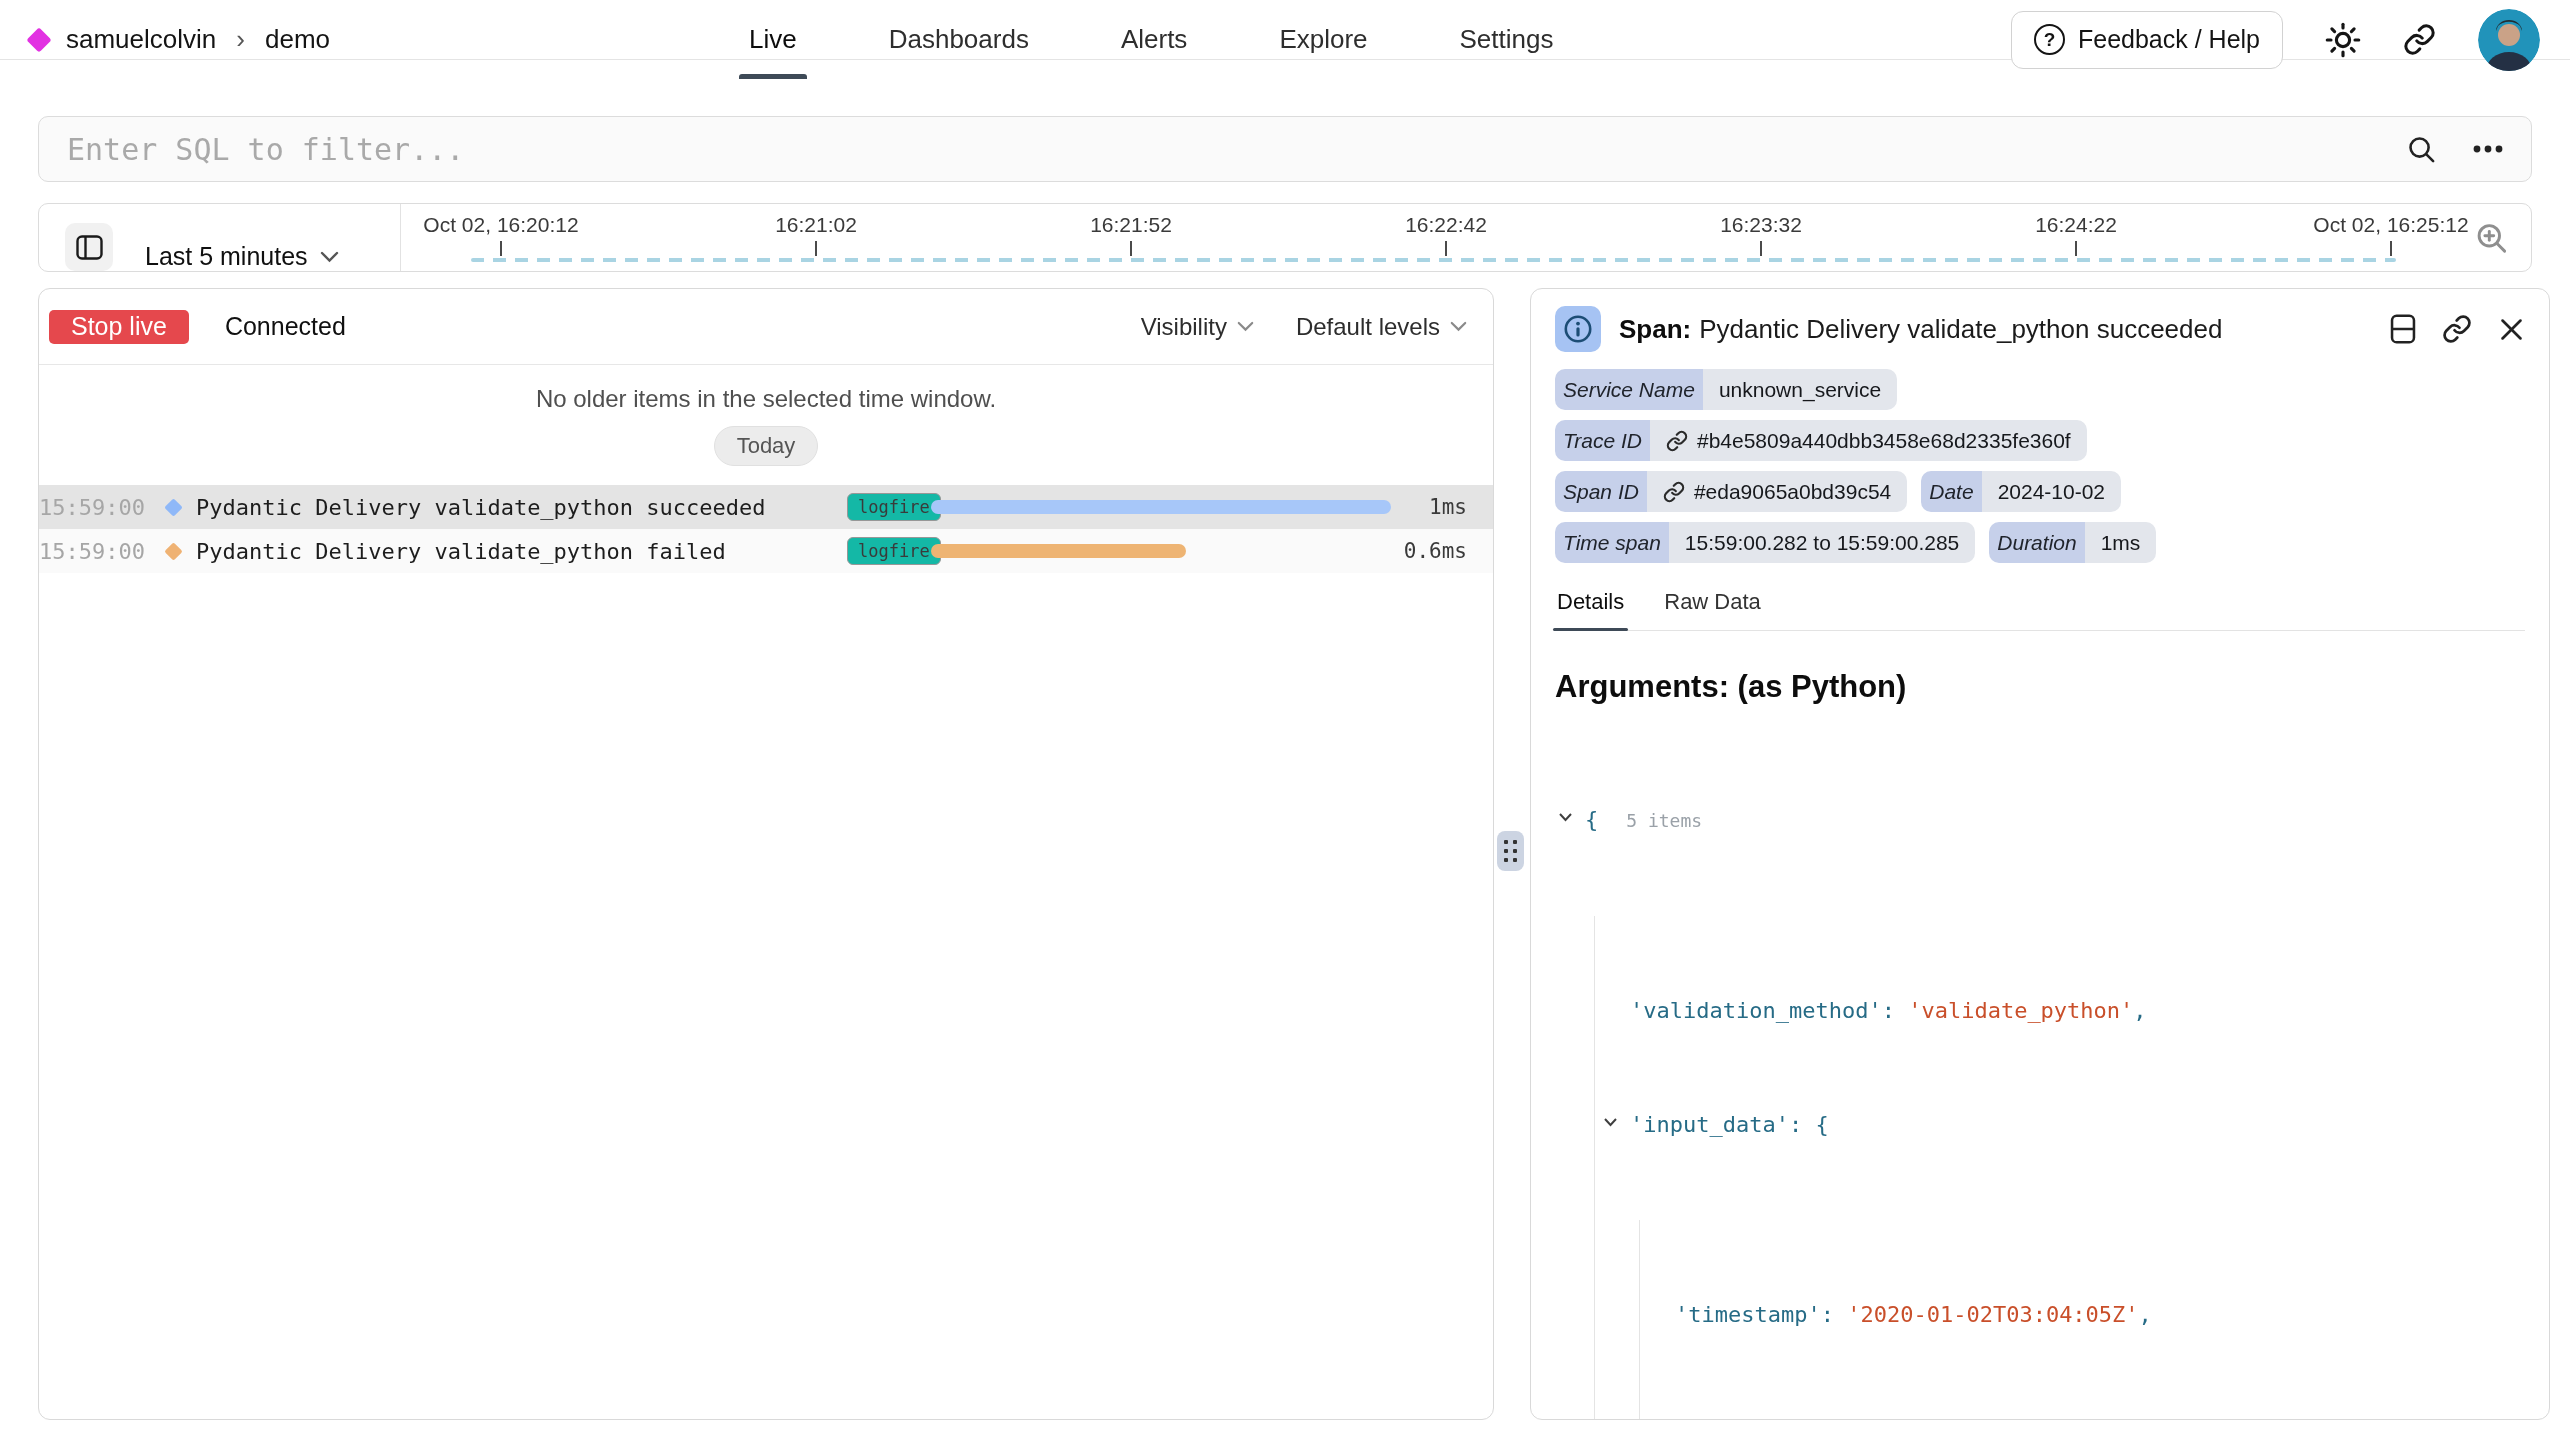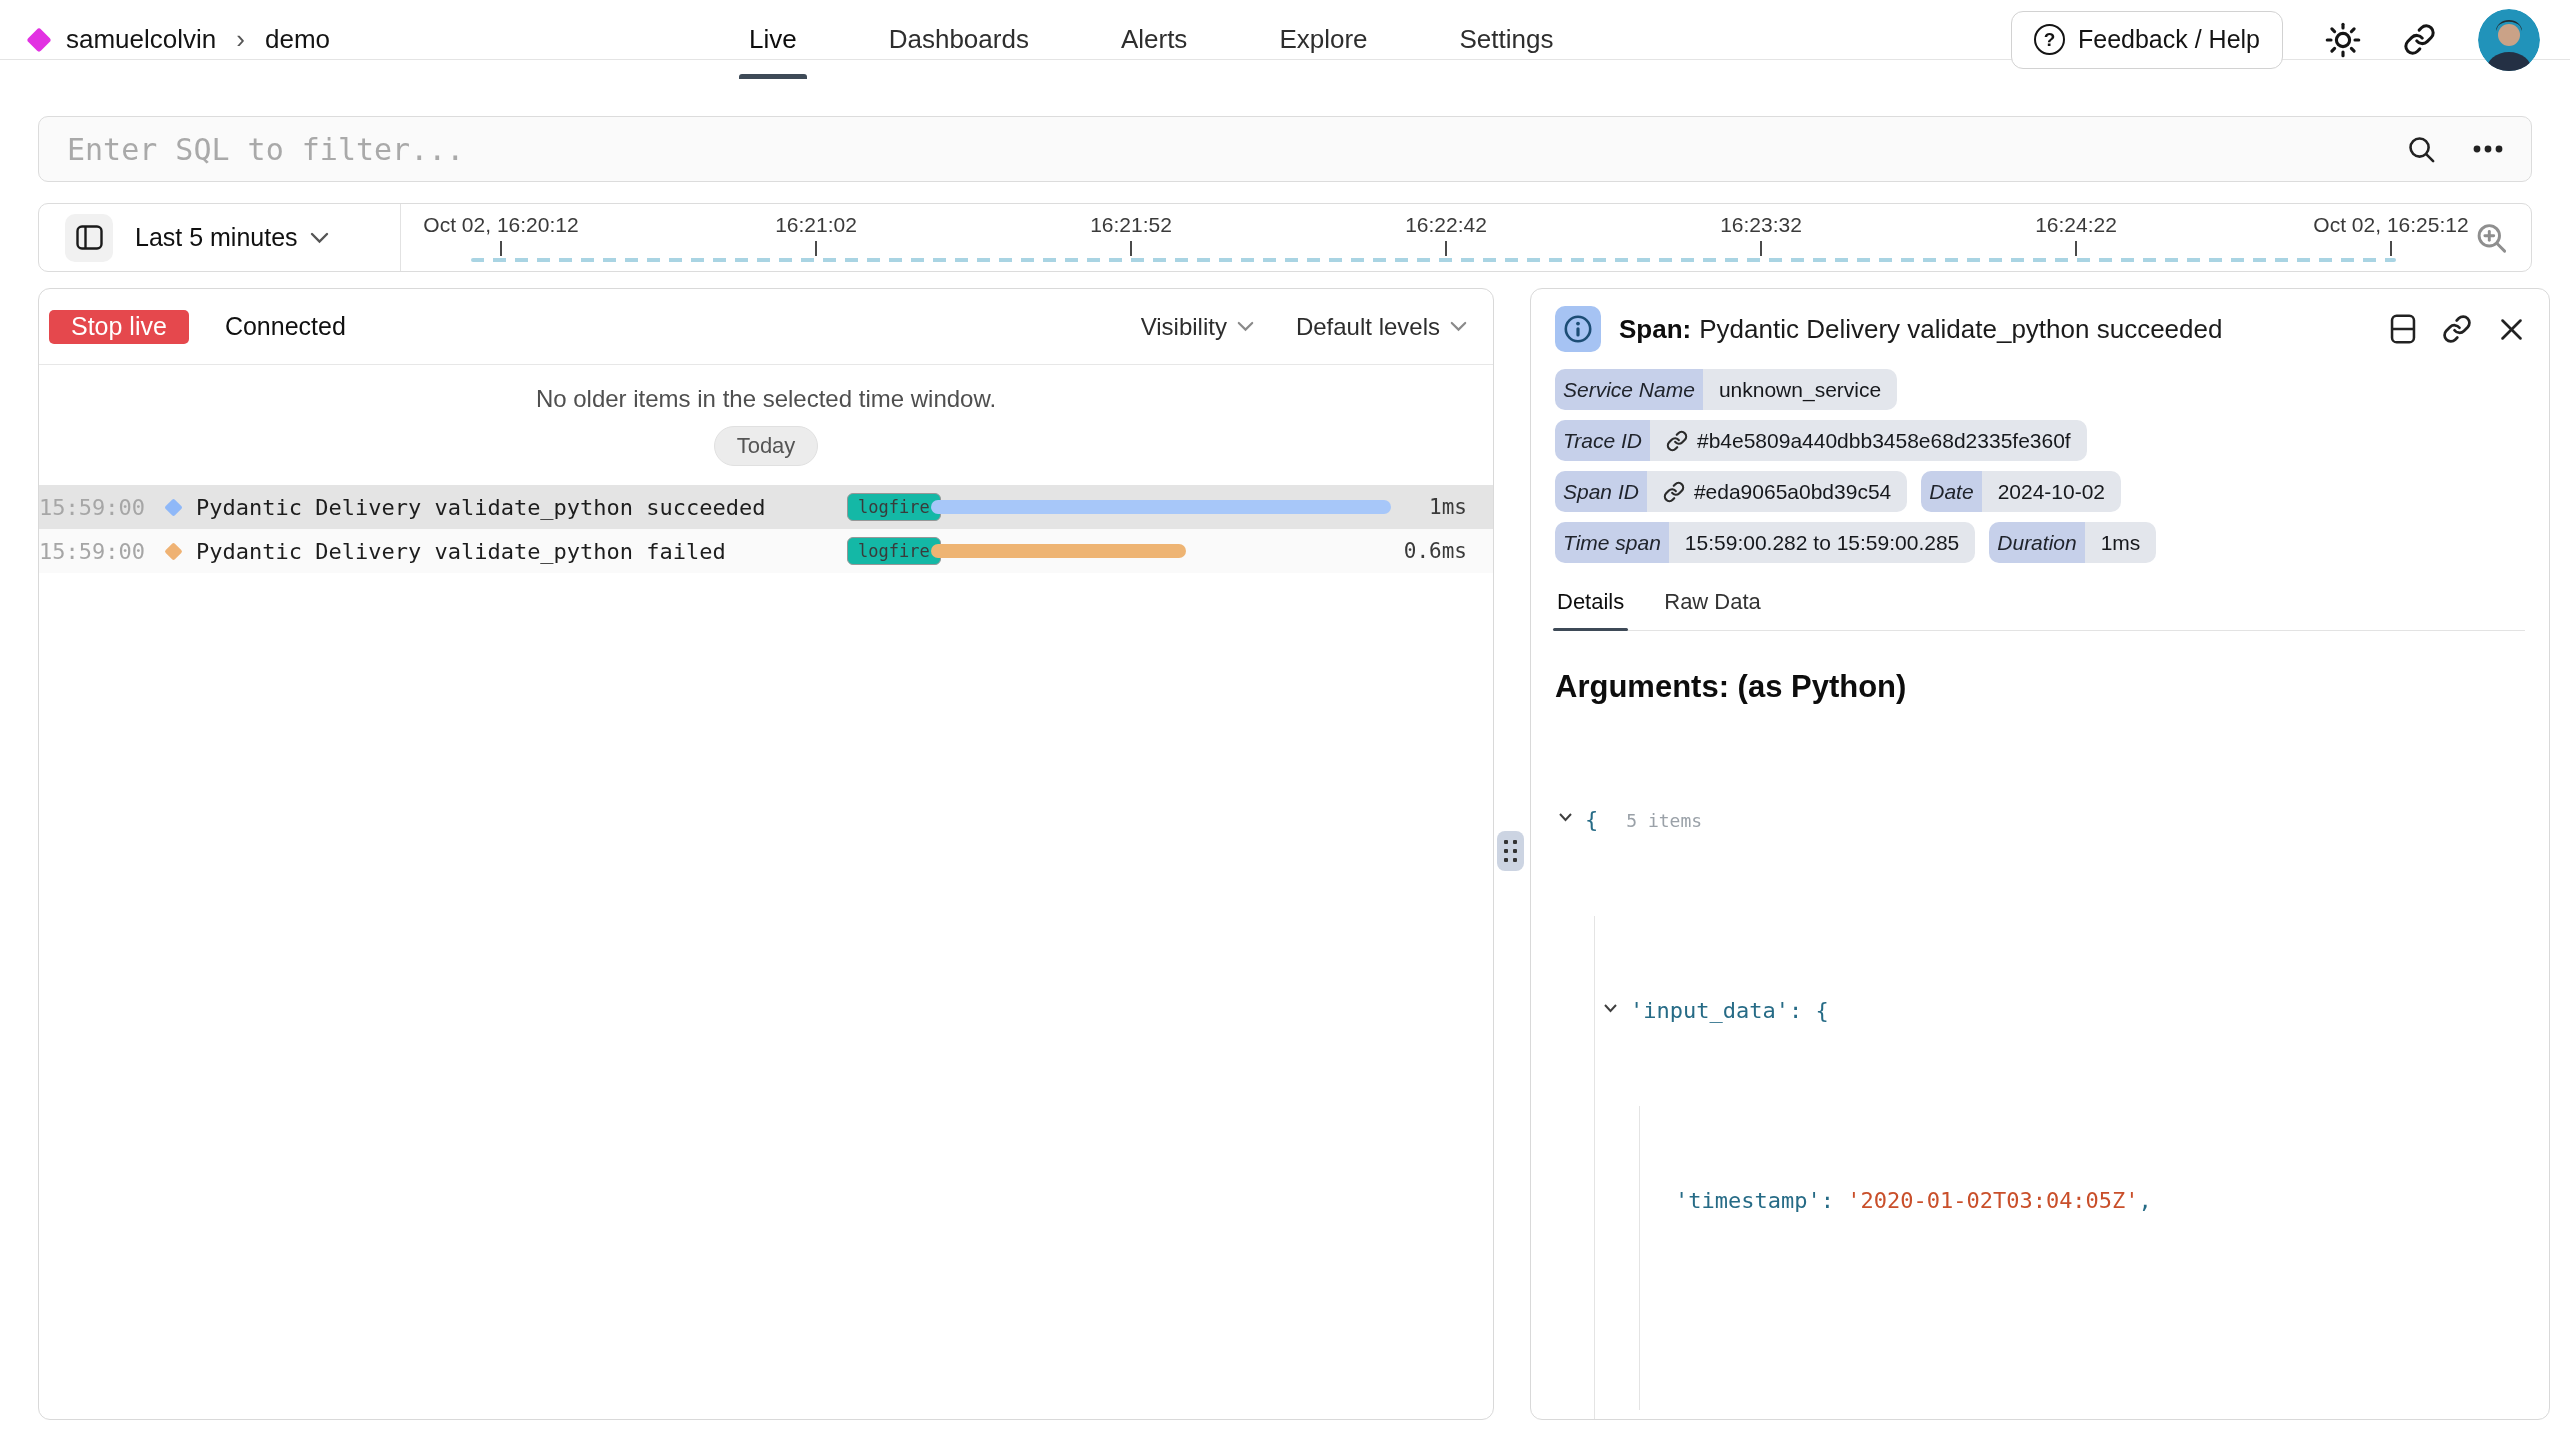--- a/index.html
+++ b/index.html
@@ -28,22 +28,22 @@
   
   .sqlbar { position:absolute; left:38px; top:116px; width:2494px; height:66px; background:#fafafa;
             border:1px solid #dcdcdc; border-radius:10px; display:flex; align-items:center; padding:0 28px; gap:36px; }
   .sql-input { flex:1; border:none; outline:none; background:transparent;
                font-family:"DejaVu Sans Mono", monospace; font-size:30px; color:#0369a1; }
   .sql-input::placeholder { color:#a9a9a9; }
 
   
   .timebar { position:absolute; left:38px; top:203px; width:2494px; height:69px; background:#fff;
              border:1px solid #dcdcdc; border-radius:10px; }
-  .tb-left { position:absolute; left:0; top:0; bottom:0; width:362px; display:flex; align-items:center;
-             gap:22px; padding-left:26px; border-right:1px solid #e2e2e2; }
+  .tb-left { position:absolute; left:0; top:0; bottom:0; width:362px; display:flex; align-items:flex-end;
+             gap:32px; padding-left:26px; border-right:1px solid #e2e2e2; }
   .tb-toggle { width:48px; height:48px; background:#f1f1f1; border-radius:10px;
                display:flex; align-items:center; justify-content:center; cursor:pointer; }
   .tb-range { display:flex; align-items:center; gap:12px; font-size:25px; color:#101010; cursor:pointer; }
   .tick { position:absolute; top:9px; transform:translateX(-50%); font-size:21px; color:#3a3a3a; white-space:nowrap; }
   .tickmark { position:absolute; top:37px; width:2px; height:15px; background:#4a4a4a; }
   .dashline { position:absolute; left:432px; width:1925px; bottom:9px; height:4px; border-radius:2px;
               background:repeating-linear-gradient(90deg, #a9d4e3 0 13px, transparent 13px 22px); }
   .tb-zoom { position:absolute; right:22px; top:50%; transform:translateY(-50%); cursor:pointer; }
 
   
@@ -381,20 +381,21 @@
       <span class="tab">Raw Data</span>
     </div>
 
     <div class="rp-heading">Arguments: (as Python)</div>
 
     <div class="codeblock">
       <div class="cl"><span class="chev"><svg width="15" height="10" viewBox="0 0 15 10">
               <polyline points="2,2 7.5,8 13,2" fill="none" stroke="#3f3f3f" stroke-width="2"></polyline>
             </svg></span><span class="tk-p">{</span><span class="tk-m">5 items</span></div>
       <div class="blk">
+        <div class="cl"><span class="tk-k">'validation_method'</span><span class="tk-p">: </span><span class="tk-s">'validate_python'</span><span class="tk-p">,</span></div>
         <div class="cl"><span class="chev"><svg width="15" height="10" viewBox="0 0 15 10">
                 <polyline points="2,2 7.5,8 13,2" fill="none" stroke="#3f3f3f" stroke-width="2"></polyline>
               </svg></span><span class="tk-k">'input_data'</span><span class="tk-p">: {</span></div>
         <div class="blk">
           <div class="cl"><span class="tk-k">'timestamp'</span><span class="tk-p">: </span><span class="tk-s">'2020-01-02T03:04:05Z'</span><span class="tk-p">,</span></div>
           
           
           
         </div>
         

